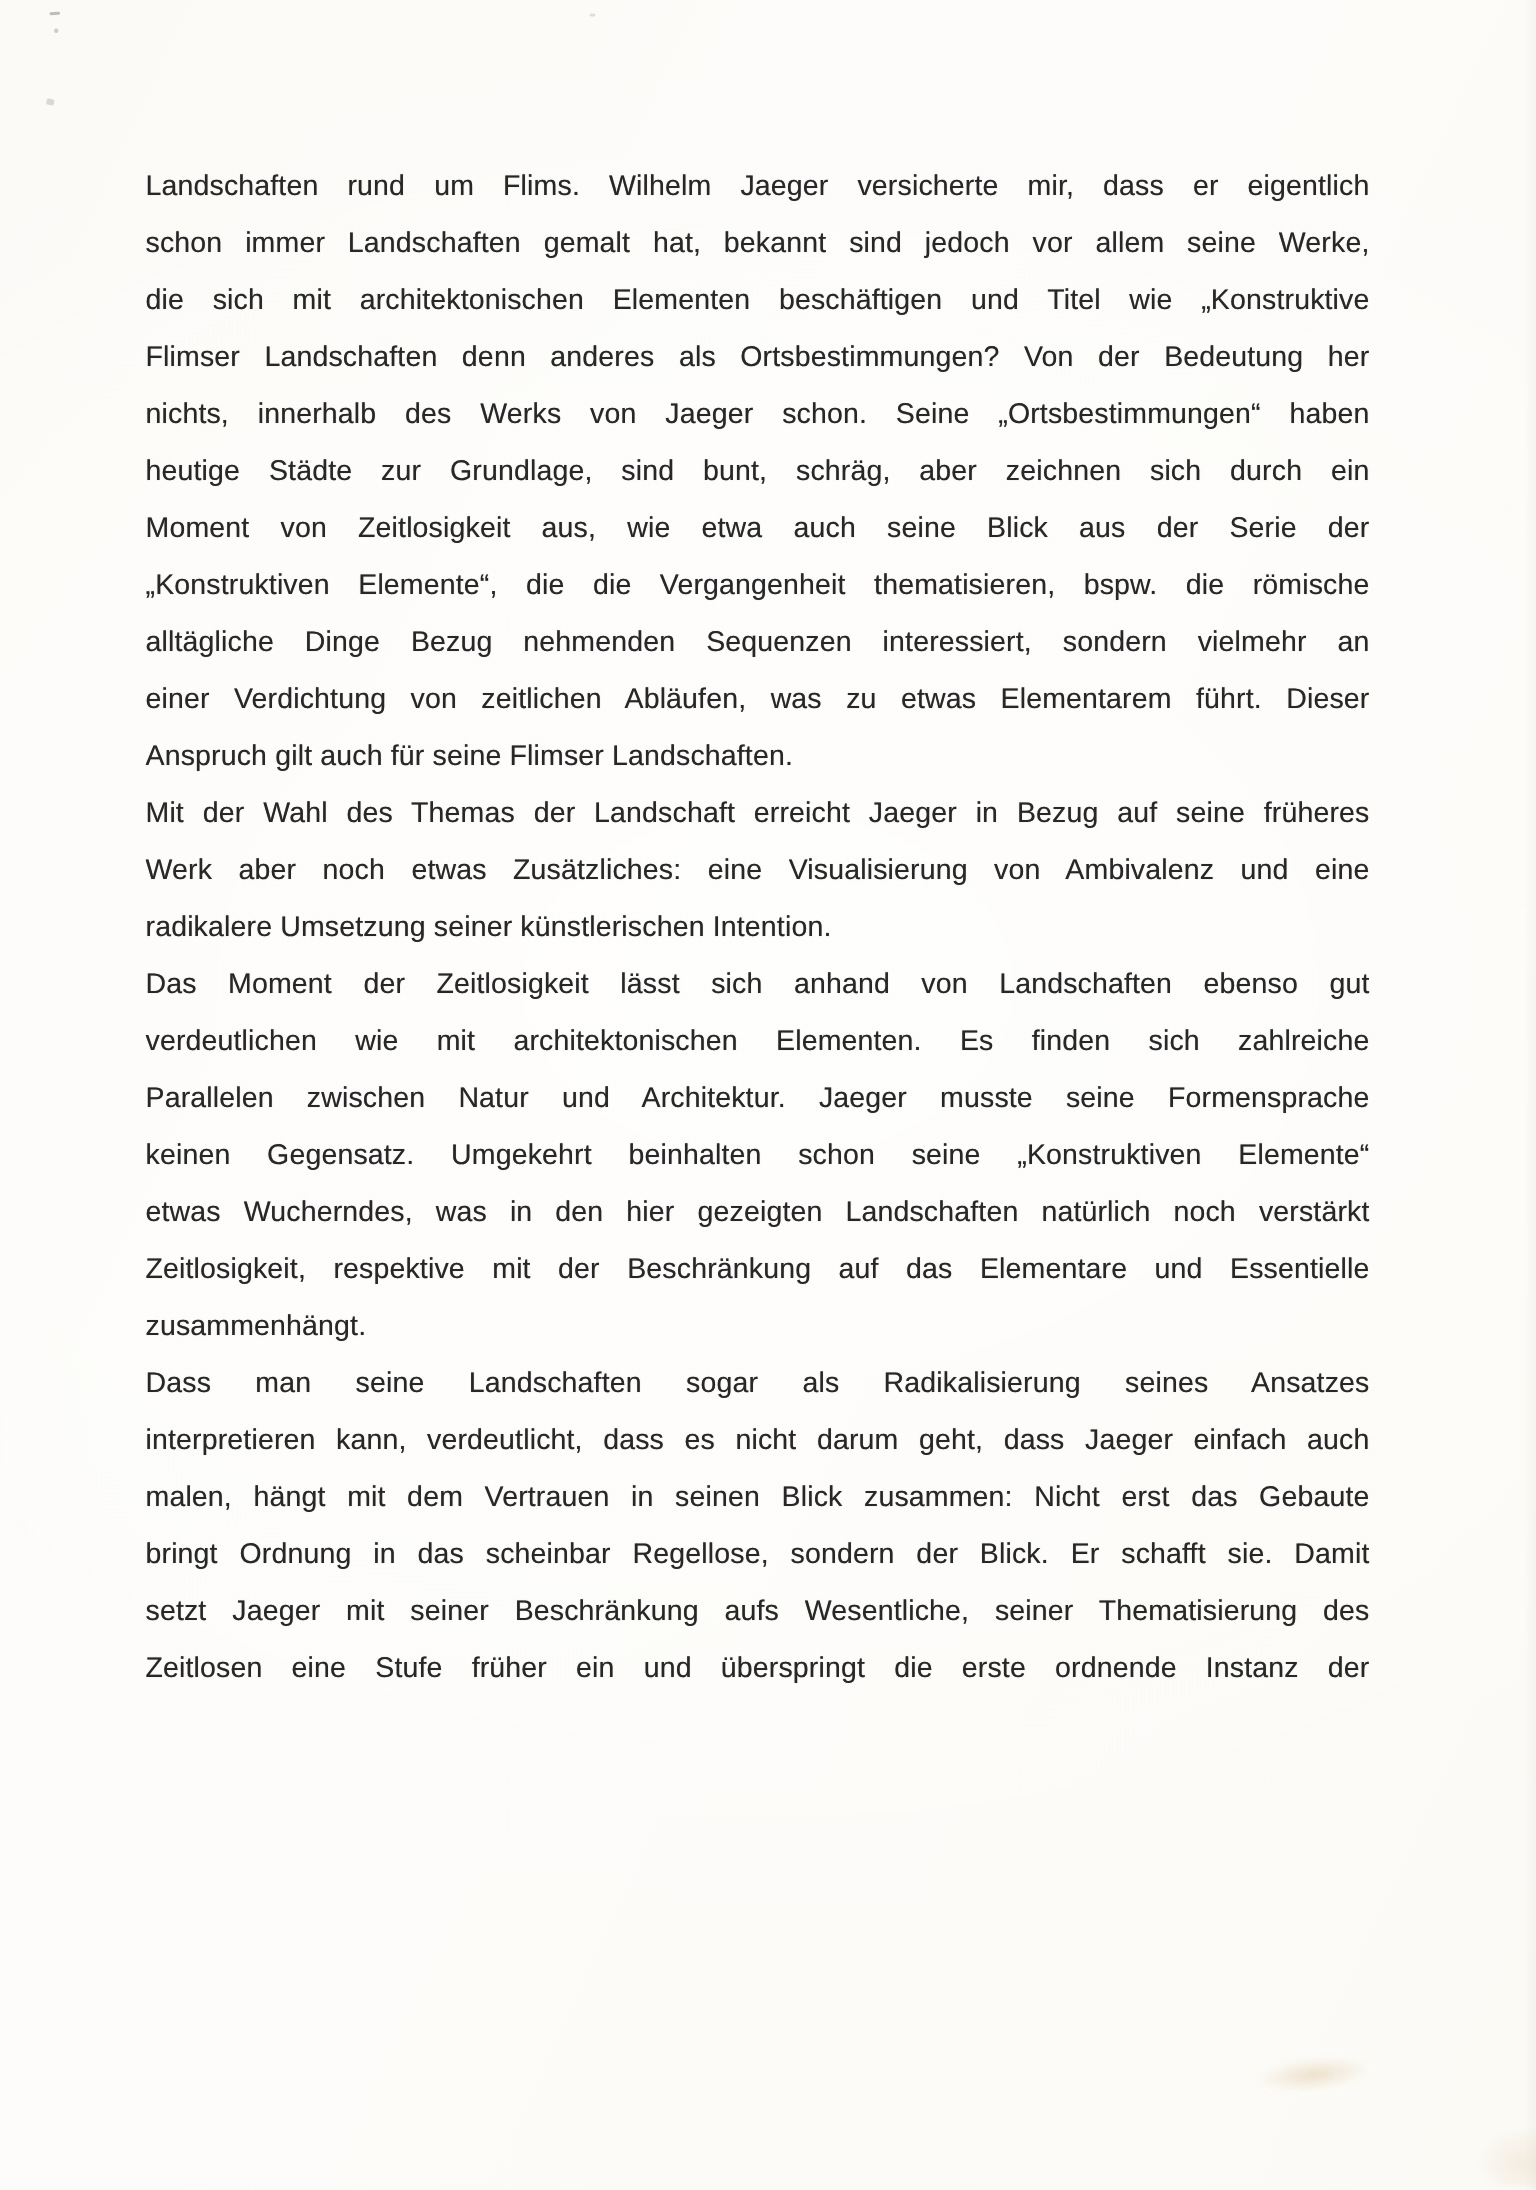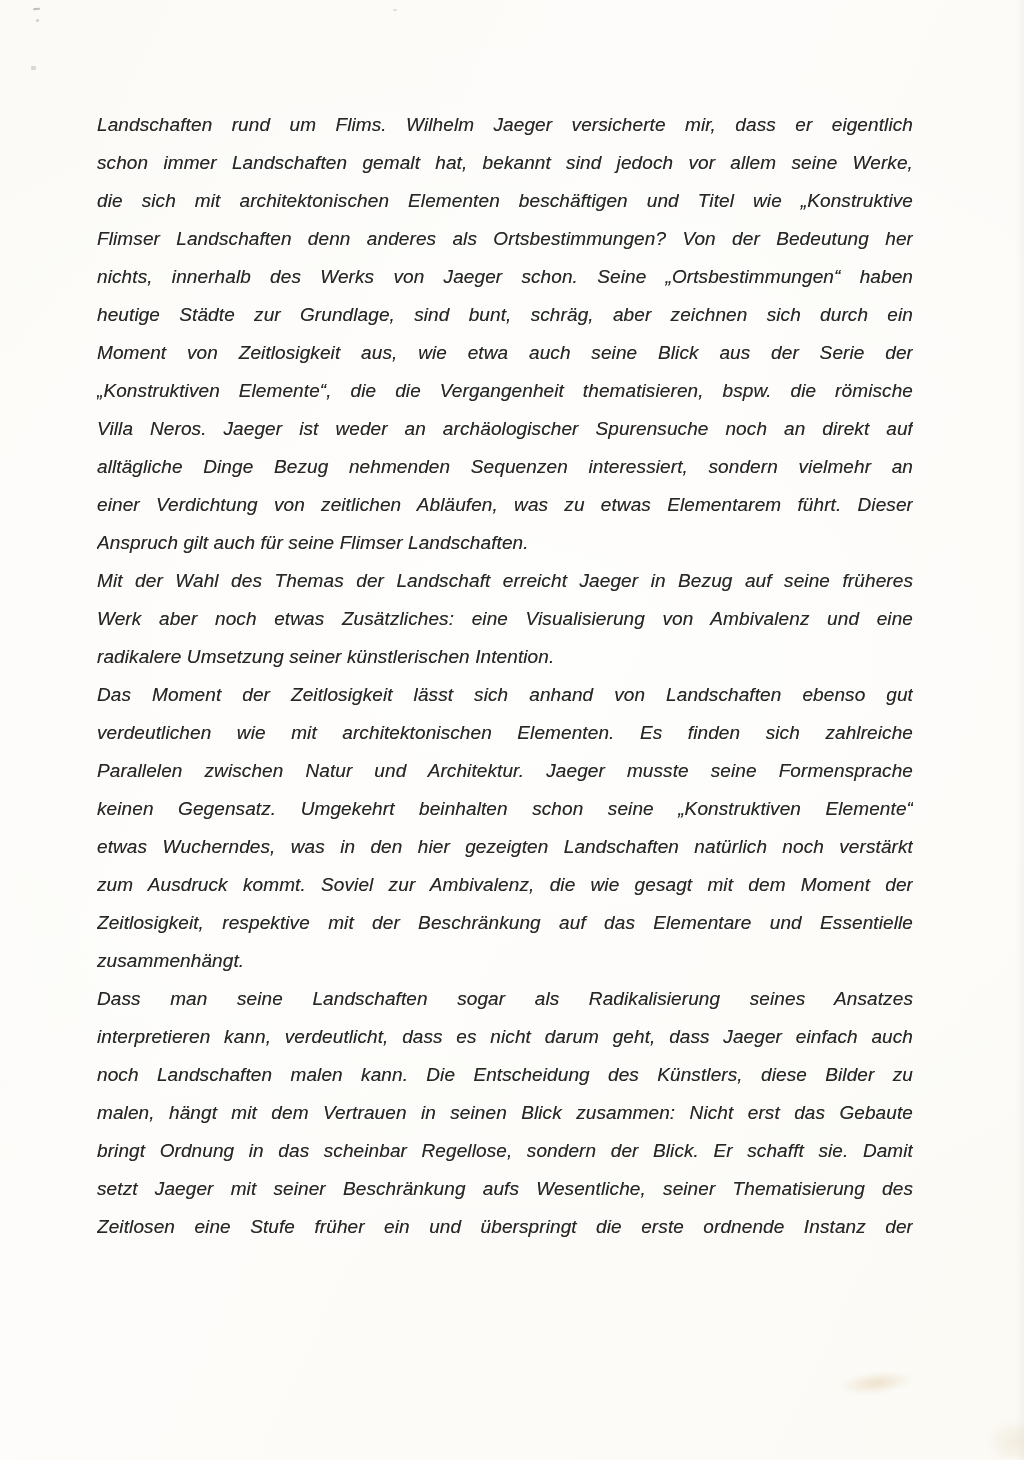--- a/index.html
+++ b/index.html
@@ -33,21 +33,20 @@
     text-shadow: 0 0 0.5px rgba(50,50,50,0.55);
   }
   .paragraph { margin: 0; }
   .line {
     height: 38px;
     overflow: hidden;
     text-align: justify;
     text-align-last: justify;
     hyphens: none;
     word-spacing: 0.05em;
-    font-style: italic;
   }
   .line.plain {
     text-align: center;
     text-align-last: left;
     word-spacing: normal;
   }
   
   .artifact { position: absolute; pointer-events: none; }
   .a-dash1 { left: 33px; top: 8px;  width: 7px; height: 2px; background: #bdbdbd; transform: rotate(-4deg); border-radius: 1px; }
   .a-dot1  { left: 36px; top: 19px; width: 3px; height: 3px; background: #cdcdcd; border-radius: 50%; }
@@ -84,43 +83,40 @@
   <div class="textblock" style="color: rgb(39, 39, 39);">
       <div class="paragraph">
         <div class="line">Landschaften rund um Flims. Wilhelm Jaeger versicherte mir, dass er eigentlich</div>
         <div class="line">schon immer Landschaften gemalt hat, bekannt sind jedoch vor allem seine Werke,</div>
         <div class="line">die sich mit architektonischen Elementen beschäftigen und Titel wie „Konstruktive</div>
         <div class="line">Flimser Landschaften denn anderes als Ortsbestimmungen? Von der Bedeutung her</div>
         <div class="line">nichts, innerhalb des Werks von Jaeger schon. Seine „Ortsbestimmungen“ haben</div>
         <div class="line">heutige Städte zur Grundlage, sind bunt, schräg, aber zeichnen sich durch ein</div>
         <div class="line">Moment von Zeitlosigkeit aus, wie etwa auch seine Blick aus der Serie der</div>
         <div class="line">„Konstruktiven Elemente“, die die Vergangenheit thematisieren, bspw. die römische</div>
-        <div class="line">Villa Neros. Jaeger ist weder an archäologischer Spurensuche noch an direkt auf</div>
         <div class="line">alltägliche Dinge Bezug nehmenden Sequenzen interessiert, sondern vielmehr an</div>
         <div class="line">einer Verdichtung von zeitlichen Abläufen, was zu etwas Elementarem führt. Dieser</div>
         <div class="line plain">Anspruch gilt auch für seine Flimser Landschaften.</div>
       </div>
       <div class="paragraph">
         <div class="line">Mit der Wahl des Themas der Landschaft erreicht Jaeger in Bezug auf seine früheres</div>
         <div class="line">Werk aber noch etwas Zusätzliches: eine Visualisierung von Ambivalenz und eine</div>
         <div class="line plain">radikalere Umsetzung seiner künstlerischen Intention.</div>
       </div>
       <div class="paragraph">
         <div class="line">Das Moment der Zeitlosigkeit lässt sich anhand von Landschaften ebenso gut</div>
         <div class="line">verdeutlichen wie mit architektonischen Elementen. Es finden sich zahlreiche</div>
         <div class="line">Parallelen zwischen Natur und Architektur. Jaeger musste seine Formensprache</div>
         <div class="line">keinen Gegensatz. Umgekehrt beinhalten schon seine „Konstruktiven Elemente“</div>
         <div class="line">etwas Wucherndes, was in den hier gezeigten Landschaften natürlich noch verstärkt</div>
-        <div class="line">zum Ausdruck kommt. Soviel zur Ambivalenz, die wie gesagt mit dem Moment der</div>
         <div class="line">Zeitlosigkeit, respektive mit der Beschränkung auf das Elementare und Essentielle</div>
         <div class="line plain">zusammenhängt.</div>
       </div>
       <div class="paragraph">
         <div class="line">Dass man seine Landschaften sogar als Radikalisierung seines Ansatzes</div>
         <div class="line">interpretieren kann, verdeutlicht, dass es nicht darum geht, dass Jaeger einfach auch</div>
-        <div class="line">noch Landschaften malen kann. Die Entscheidung des Künstlers, diese Bilder zu</div>
         <div class="line">malen, hängt mit dem Vertrauen in seinen Blick zusammen: Nicht erst das Gebaute</div>
         <div class="line">bringt Ordnung in das scheinbar Regellose, sondern der Blick. Er schafft sie. Damit</div>
         <div class="line">setzt Jaeger mit seiner Beschränkung aufs Wesentliche, seiner Thematisierung des</div>
         <div class="line">Zeitlosen eine Stufe früher ein und überspringt die erste ordnende Instanz der</div>
       </div>
     </div>
 </div>
 
 </body></html>

